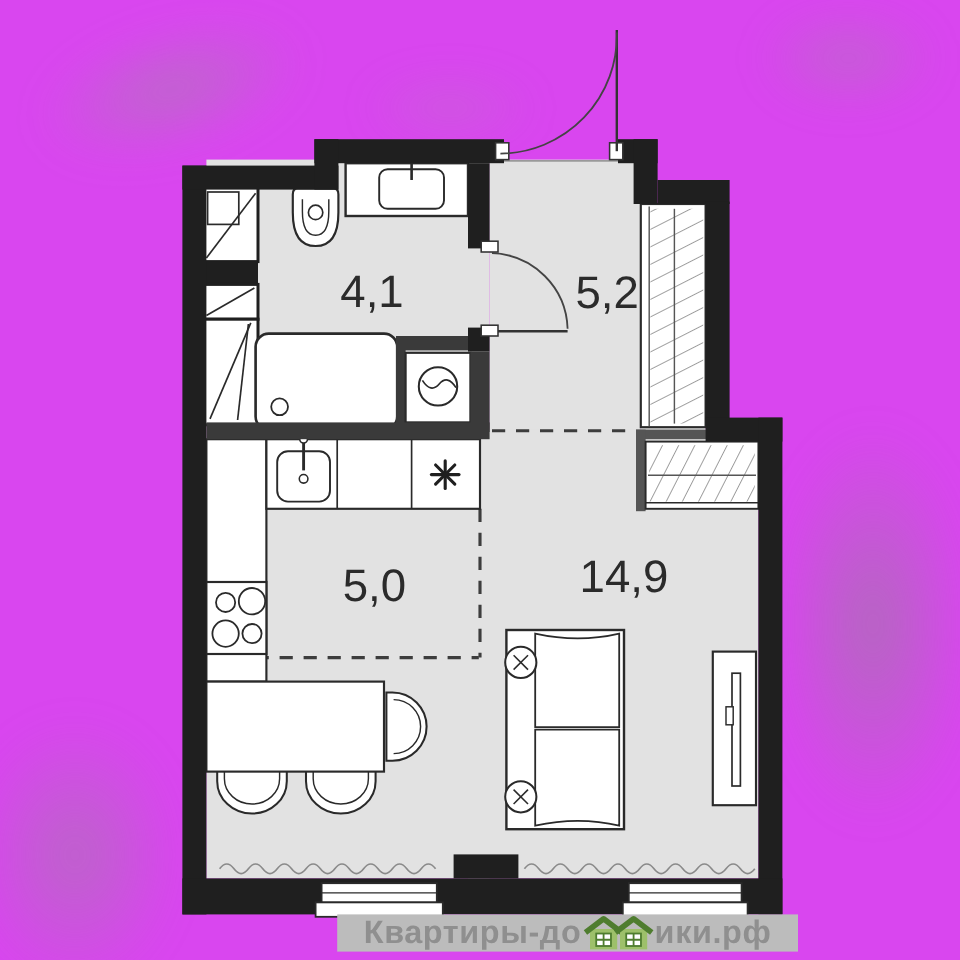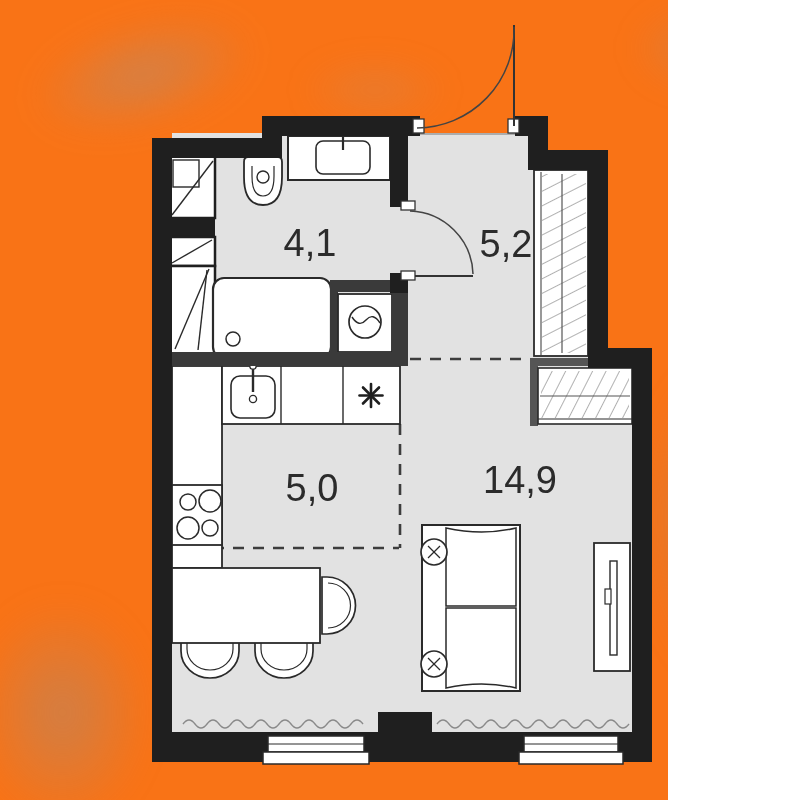--- a/index.html
+++ b/index.html
@@ -1,16 +1,16 @@
 <!DOCTYPE html>
 <html><head>
 <meta charset="utf-8">
 <style>
   html,body{margin:0;padding:0;background:#fff;}
-  #stage{position:relative;width:668px;height:800px;background:#f97316;overflow:hidden;
+  #stage{position:relative;width:800px;height:800px;background:#d946ef;overflow:hidden;
          font-family:"Liberation Sans",sans-serif;}
   #plan-svg{position:absolute;left:0;top:0;}
   .smudge{position:absolute;border-radius:50%;filter:blur(16px);pointer-events:none;}
   .sm1{left:28px;top:22px;width:230px;height:105px;transform:rotate(-16deg);
        background:radial-gradient(closest-side,rgba(150,150,150,.40),rgba(150,150,150,0));}
   .sm2{left:632px;top:6px;width:150px;height:85px;
        background:radial-gradient(closest-side,rgba(150,150,150,.32),rgba(150,150,150,0));}
   .sm3{left:645px;top:355px;width:165px;height:330px;
        background:radial-gradient(closest-side,rgba(140,140,140,.48),rgba(140,140,140,0));}
   .sm4{left:-25px;top:600px;width:175px;height:225px;
@@ -214,14 +214,34 @@
     </g>
 
     <g text-anchor="middle">
       <text class="room-label" x="310" y="256">4,1</text>
       <text class="room-label" x="506" y="257">5,2</text>
       <text class="room-label" x="312" y="501">5,0</text>
       <text class="room-label" x="520" y="493">14,9</text>
     </g>
   </svg>
 
+  <div id="watermark">
+    <span class="wm-text">Квартиры-до</span>
+    <span class="houses">
+      <svg class="house" width="34" height="30" viewBox="0 0 36 30">
+        <rect x="6" y="12" width="24" height="18" fill="#9dc06a"></rect>
+        <path d="M 2 15 L 18 3 L 34 15" fill="none" stroke="#4f7d2f" stroke-width="5" stroke-linejoin="round"></path>
+        <rect x="11.5" y="16" width="13" height="11" fill="#ffffff" stroke="#4f7d2f" stroke-width="1.6"></rect>
+        <line x1="18" y1="16" x2="18" y2="27" stroke="#4f7d2f" stroke-width="1.6"></line>
+        <line x1="11.5" y1="21.5" x2="24.5" y2="21.5" stroke="#4f7d2f" stroke-width="1.6"></line>
+      </svg>
+      <svg class="house" width="34" height="30" viewBox="0 0 36 30">
+        <rect x="6" y="12" width="24" height="18" fill="#9dc06a"></rect>
+        <path d="M 2 15 L 18 3 L 34 15" fill="none" stroke="#4f7d2f" stroke-width="5" stroke-linejoin="round"></path>
+        <rect x="11.5" y="16" width="13" height="11" fill="#ffffff" stroke="#4f7d2f" stroke-width="1.6"></rect>
+        <line x1="18" y1="16" x2="18" y2="27" stroke="#4f7d2f" stroke-width="1.6"></line>
+        <line x1="11.5" y1="21.5" x2="24.5" y2="21.5" stroke="#4f7d2f" stroke-width="1.6"></line>
+      </svg>
+    </span>
+    <span class="wm-text">ики.рф</span>
+  </div>
 
 </div>
 
 </body></html>

